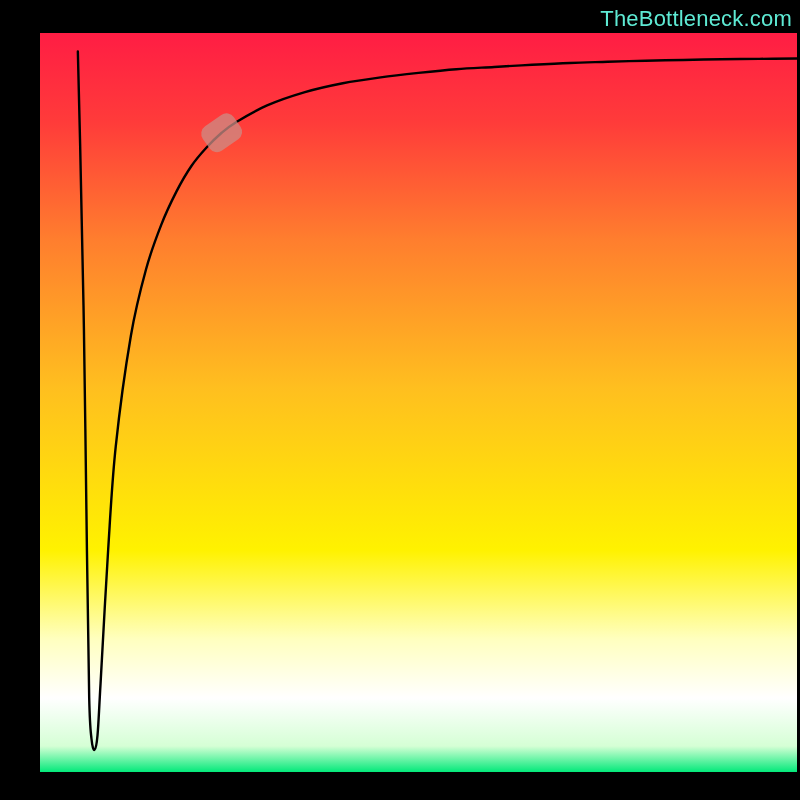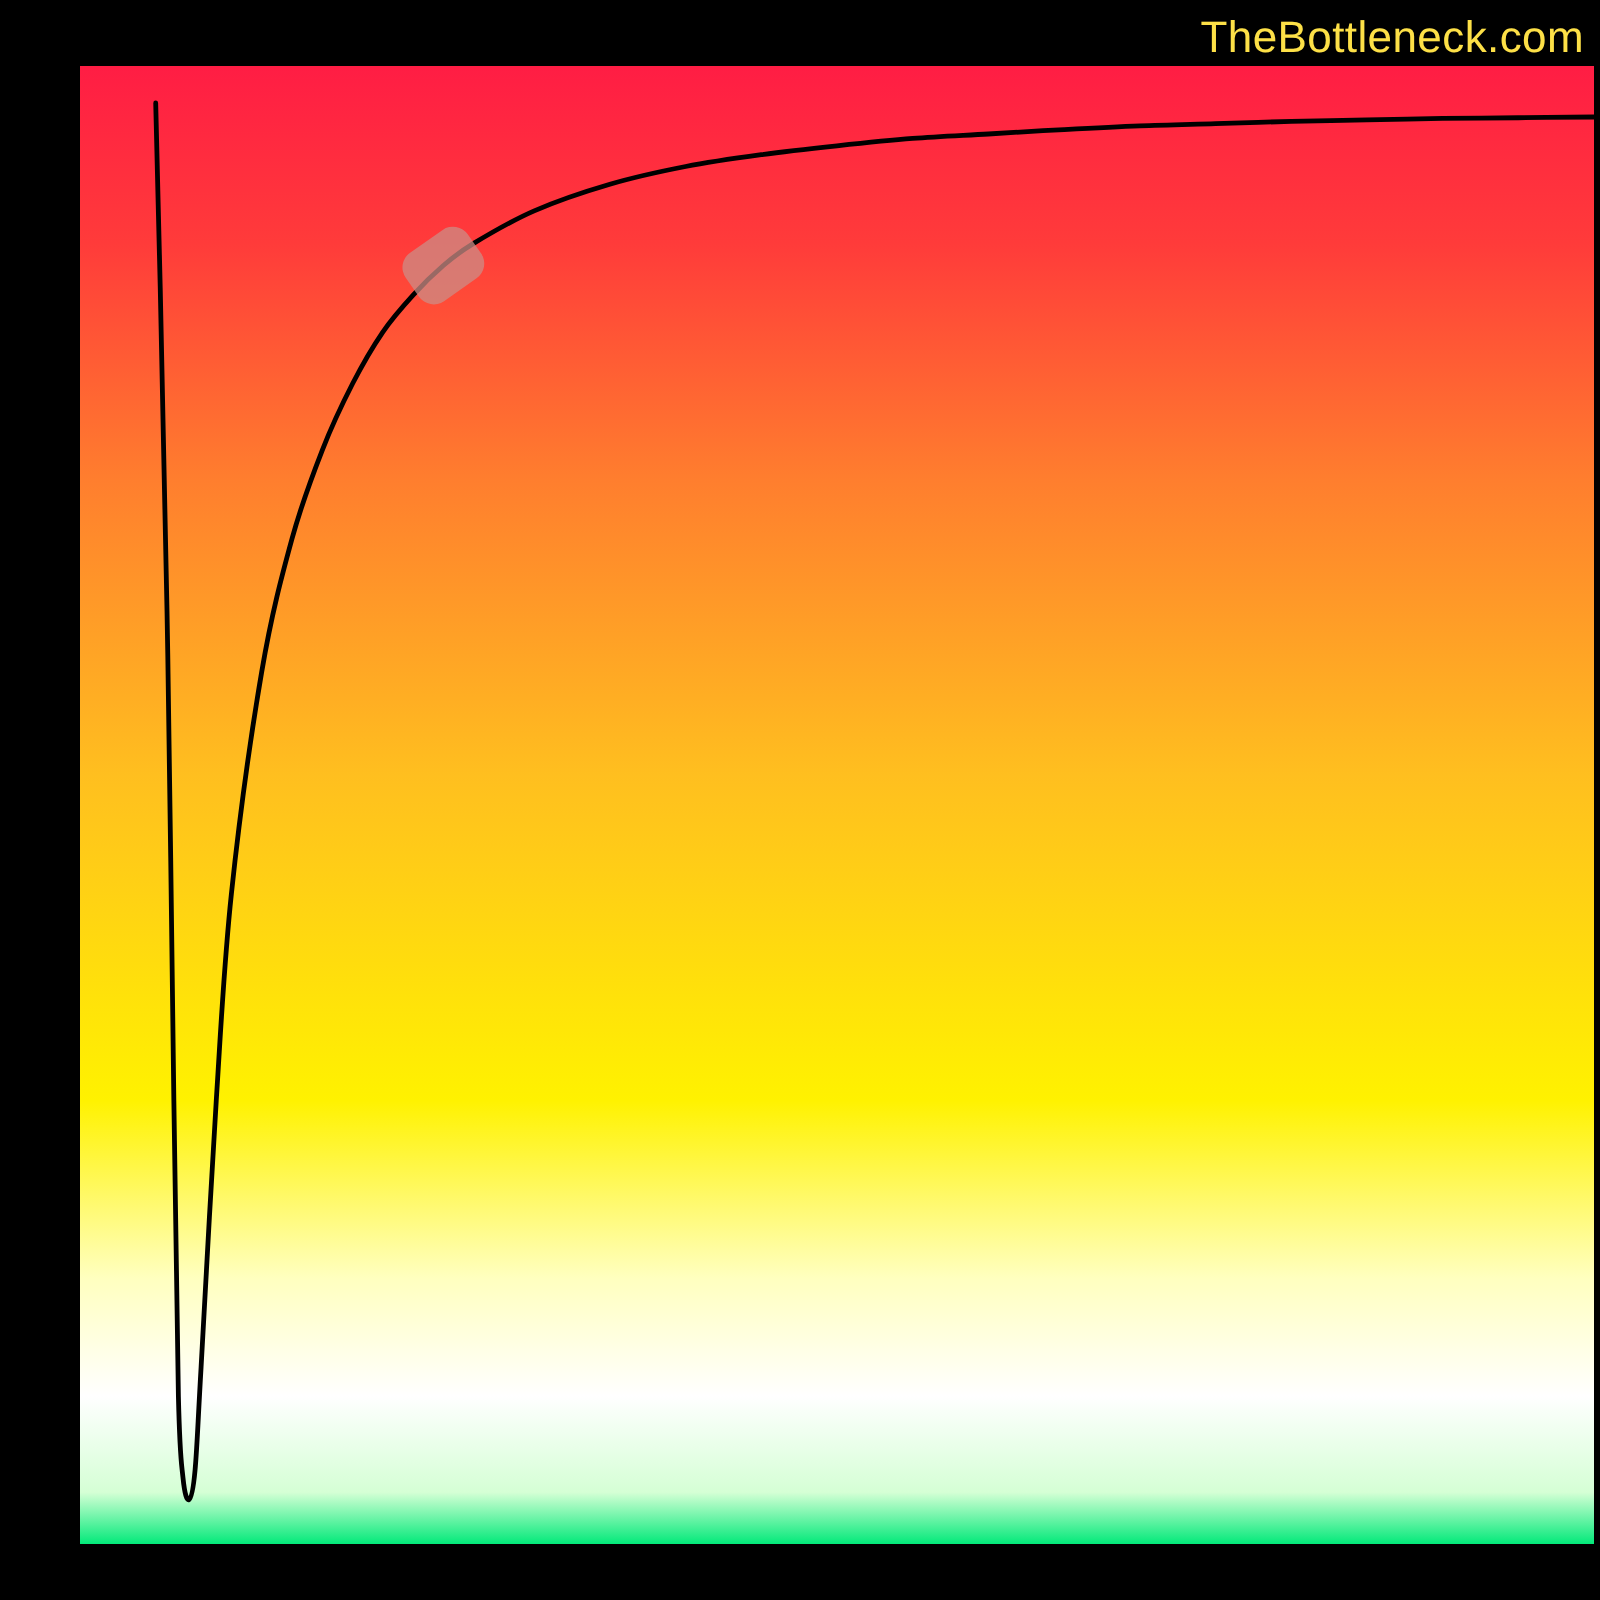--- a/index.html
+++ b/index.html
@@ -15,21 +15,21 @@
     width: 800px;
     height: 800px;
   }
   .watermark {
     position: absolute;
     top: 6px;
     right: 8px;
     font-family: Arial, Helvetica, sans-serif;
     font-size: 22px;
     font-weight: 400;
-    color: #fde047;
+    color: #5eead4;
     letter-spacing: 0.2px;
     user-select: none;
   }
   svg {
     display: block;
   }
 </style>
 </head>
 <body>
 

